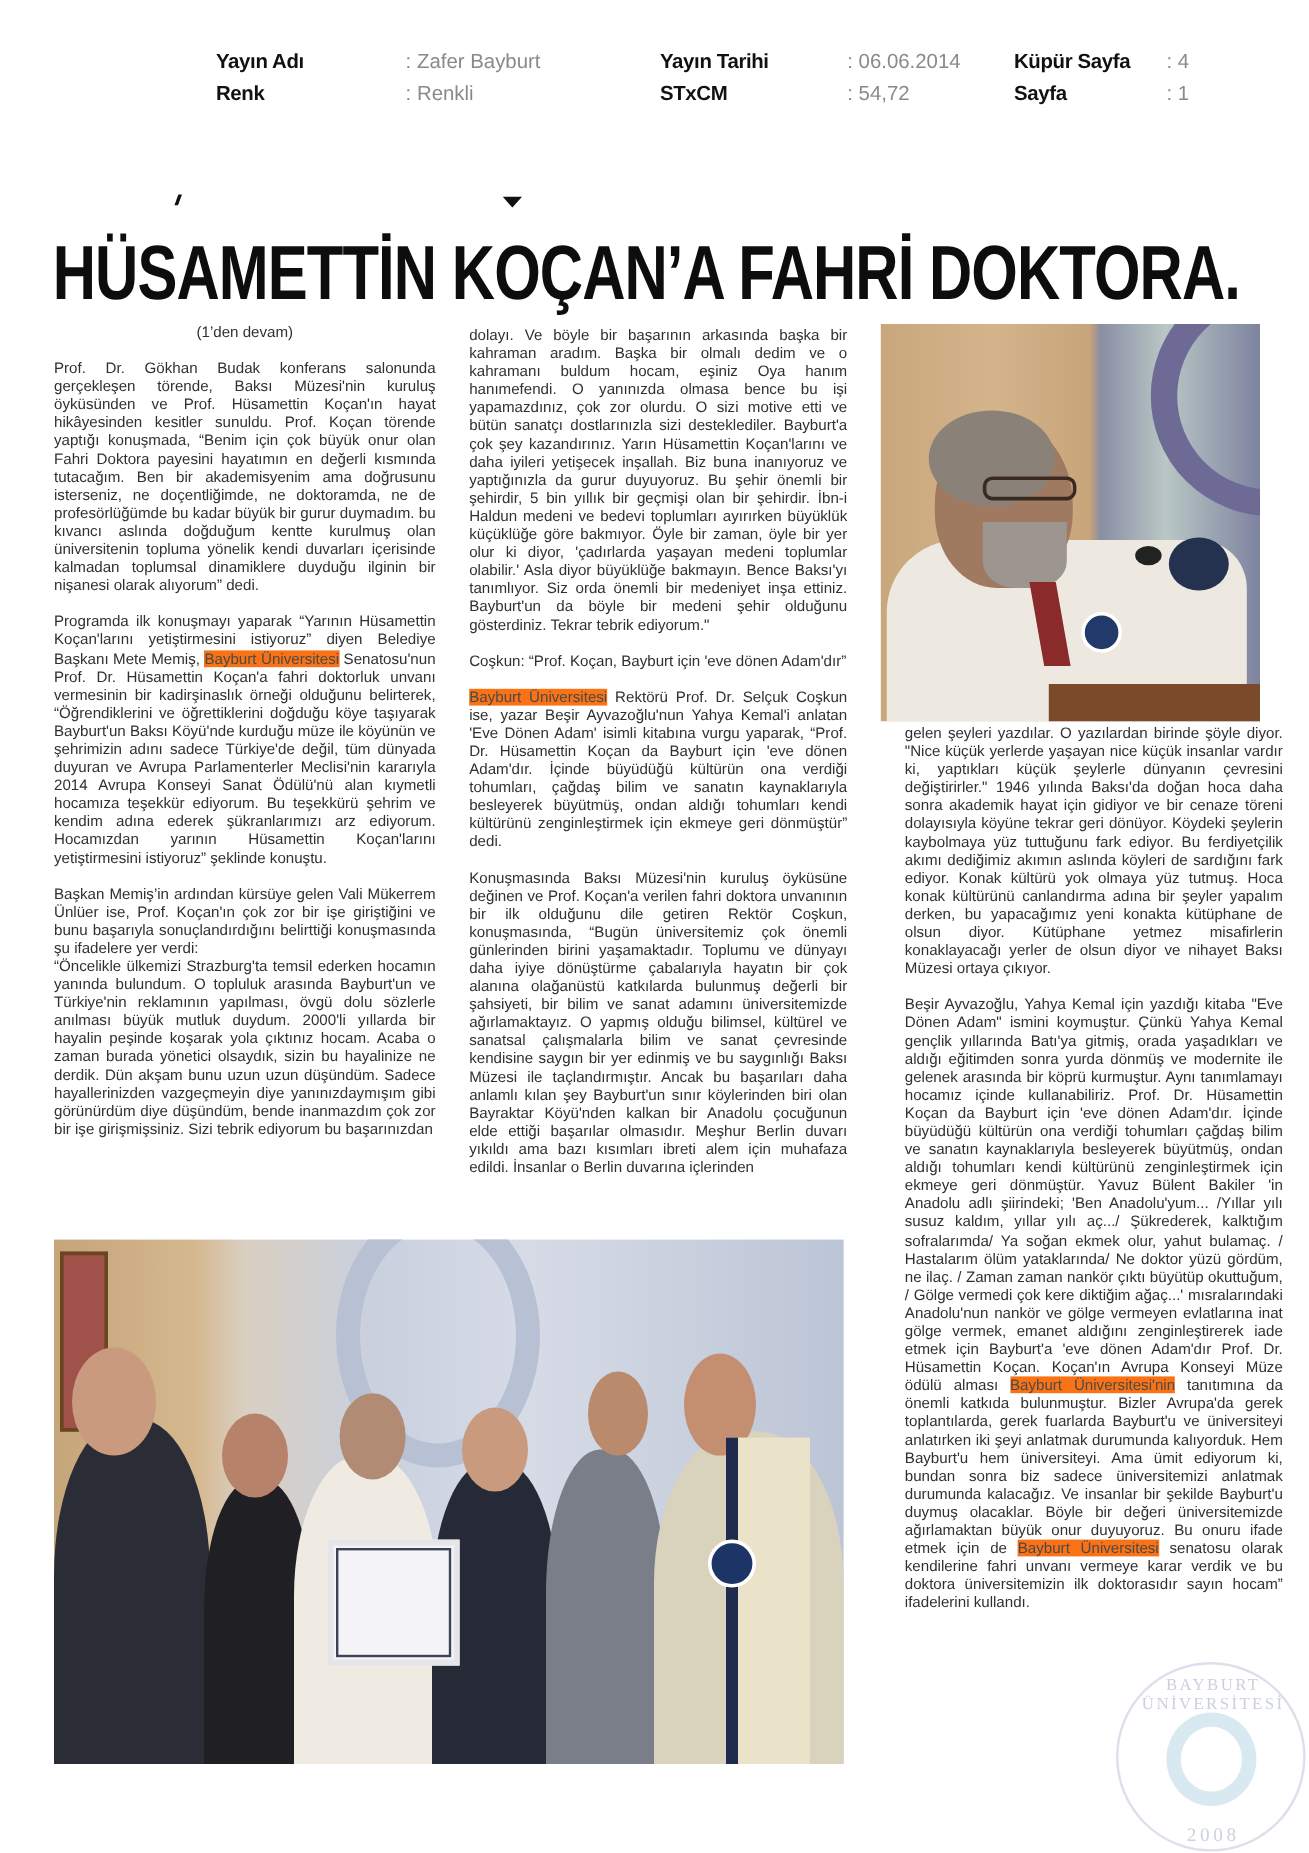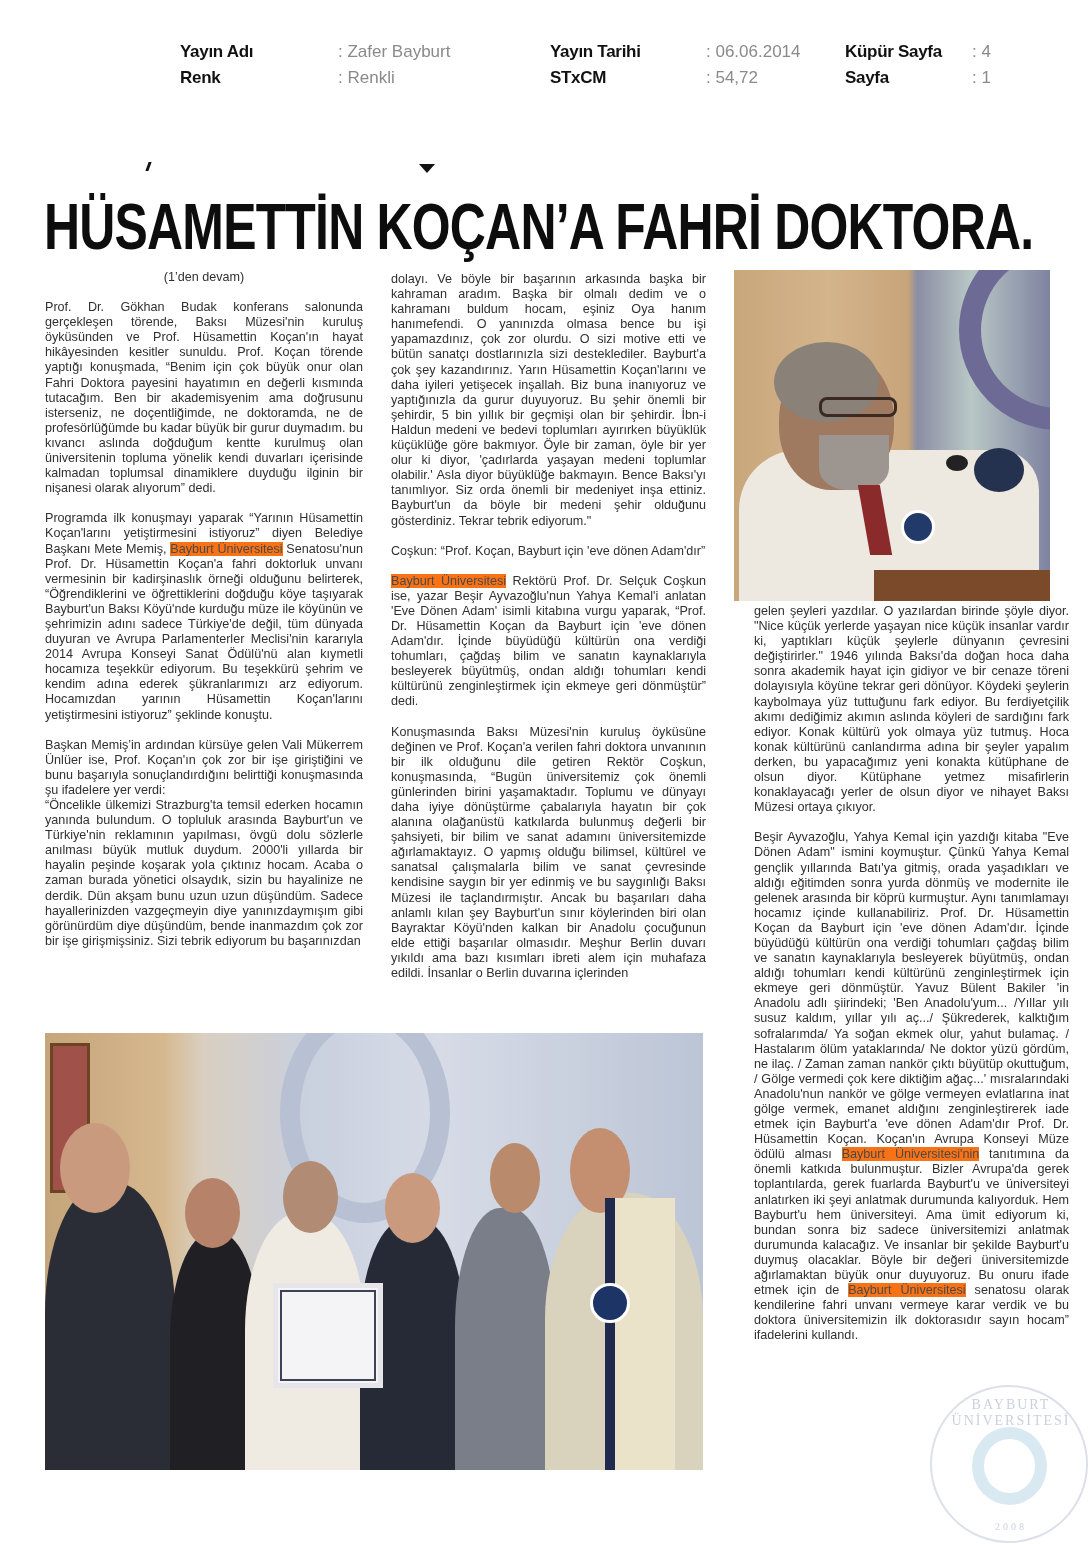--- a/index.html
+++ b/index.html
@@ -59,21 +59,21 @@
   .gp-frame { position: absolute; left: 5px; top: 10px; width: 40px; height: 150px; background: #a0524a; border: 3px solid #6b4422; }
   .gp-person { position: absolute; border-radius: 45% 45% 0 0; }
   .gp-face { position: absolute; border-radius: 50%; background: #c99a7e; }
   .gp-cert { position: absolute; left: 228px; top: 250px; width: 110px; height: 105px; background: #f4f4f6; border: 5px solid #e5e5ea; outline: 2px solid #3d4257; outline-offset: -9px; }
   .gp-stole { position: absolute; left: 560px; top: 165px; width: 70px; height: 272px; background: #ebe3c9; border-left: 10px solid #1f2a4e; }
   .gp-badge { position: absolute; left: 545px; top: 250px; width: 40px; height: 40px; border-radius: 50%; background: #1c3566; border: 3px solid #fff; }
 
   
   .watermark { position: absolute; left: 930px; top: 1385px; width: 158px; height: 158px; border-radius: 50%; border: 2px solid #d8dde8; opacity: 0.9; }
   .wm-inner { position: absolute; left: 40px; top: 40px; width: 75px; height: 78px; border-radius: 50%; border: 12px solid #d5e7f0; }
-  .wm-text { position: absolute; left: 0; width: 158px; text-align: center; font-family: "Liberation Serif", serif; font-size: 10px; color: #c6ccda; letter-spacing: 3px; }
+  .wm-text { position: absolute; left: 0; width: 158px; text-align: center; font-family: "Liberation Serif", serif; font-size: 16px; color: #c6ccda; letter-spacing: 3px; }
   .wm-top { top: 10px; }
   .wm-year { top: 134px; }
 </style>
 </head>
 <body>
 
 <div class="meta">
   <div class="meta-row">
     <span class="meta-label c1l">Yayın Adı</span>
     <span class="meta-value c1v">: Zafer Bayburt</span>

